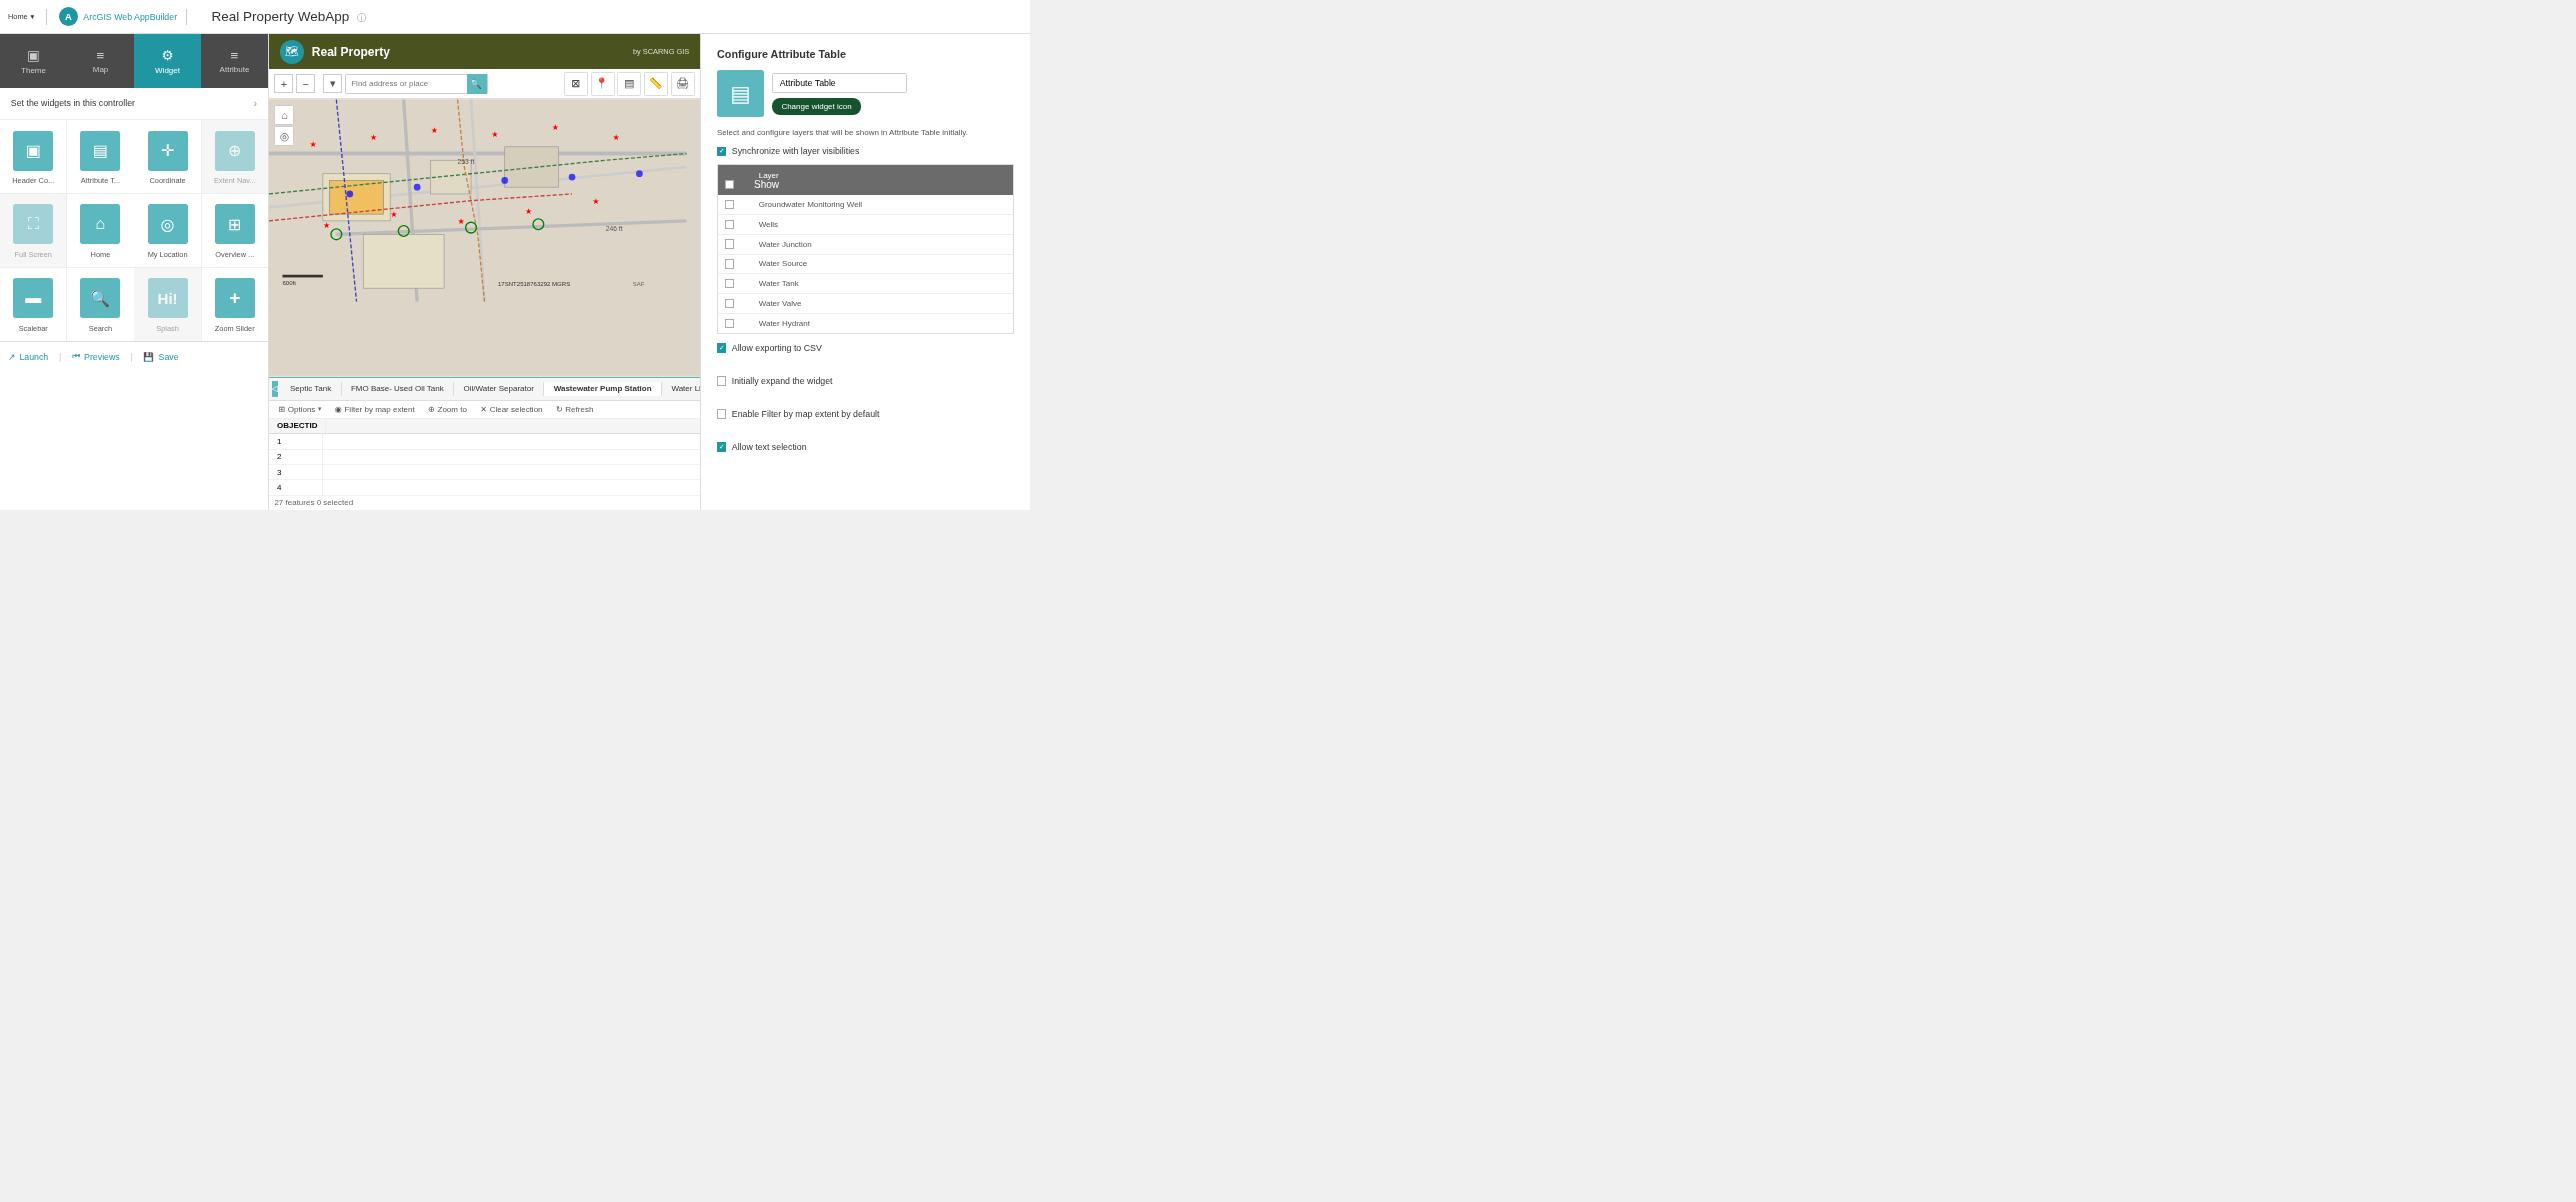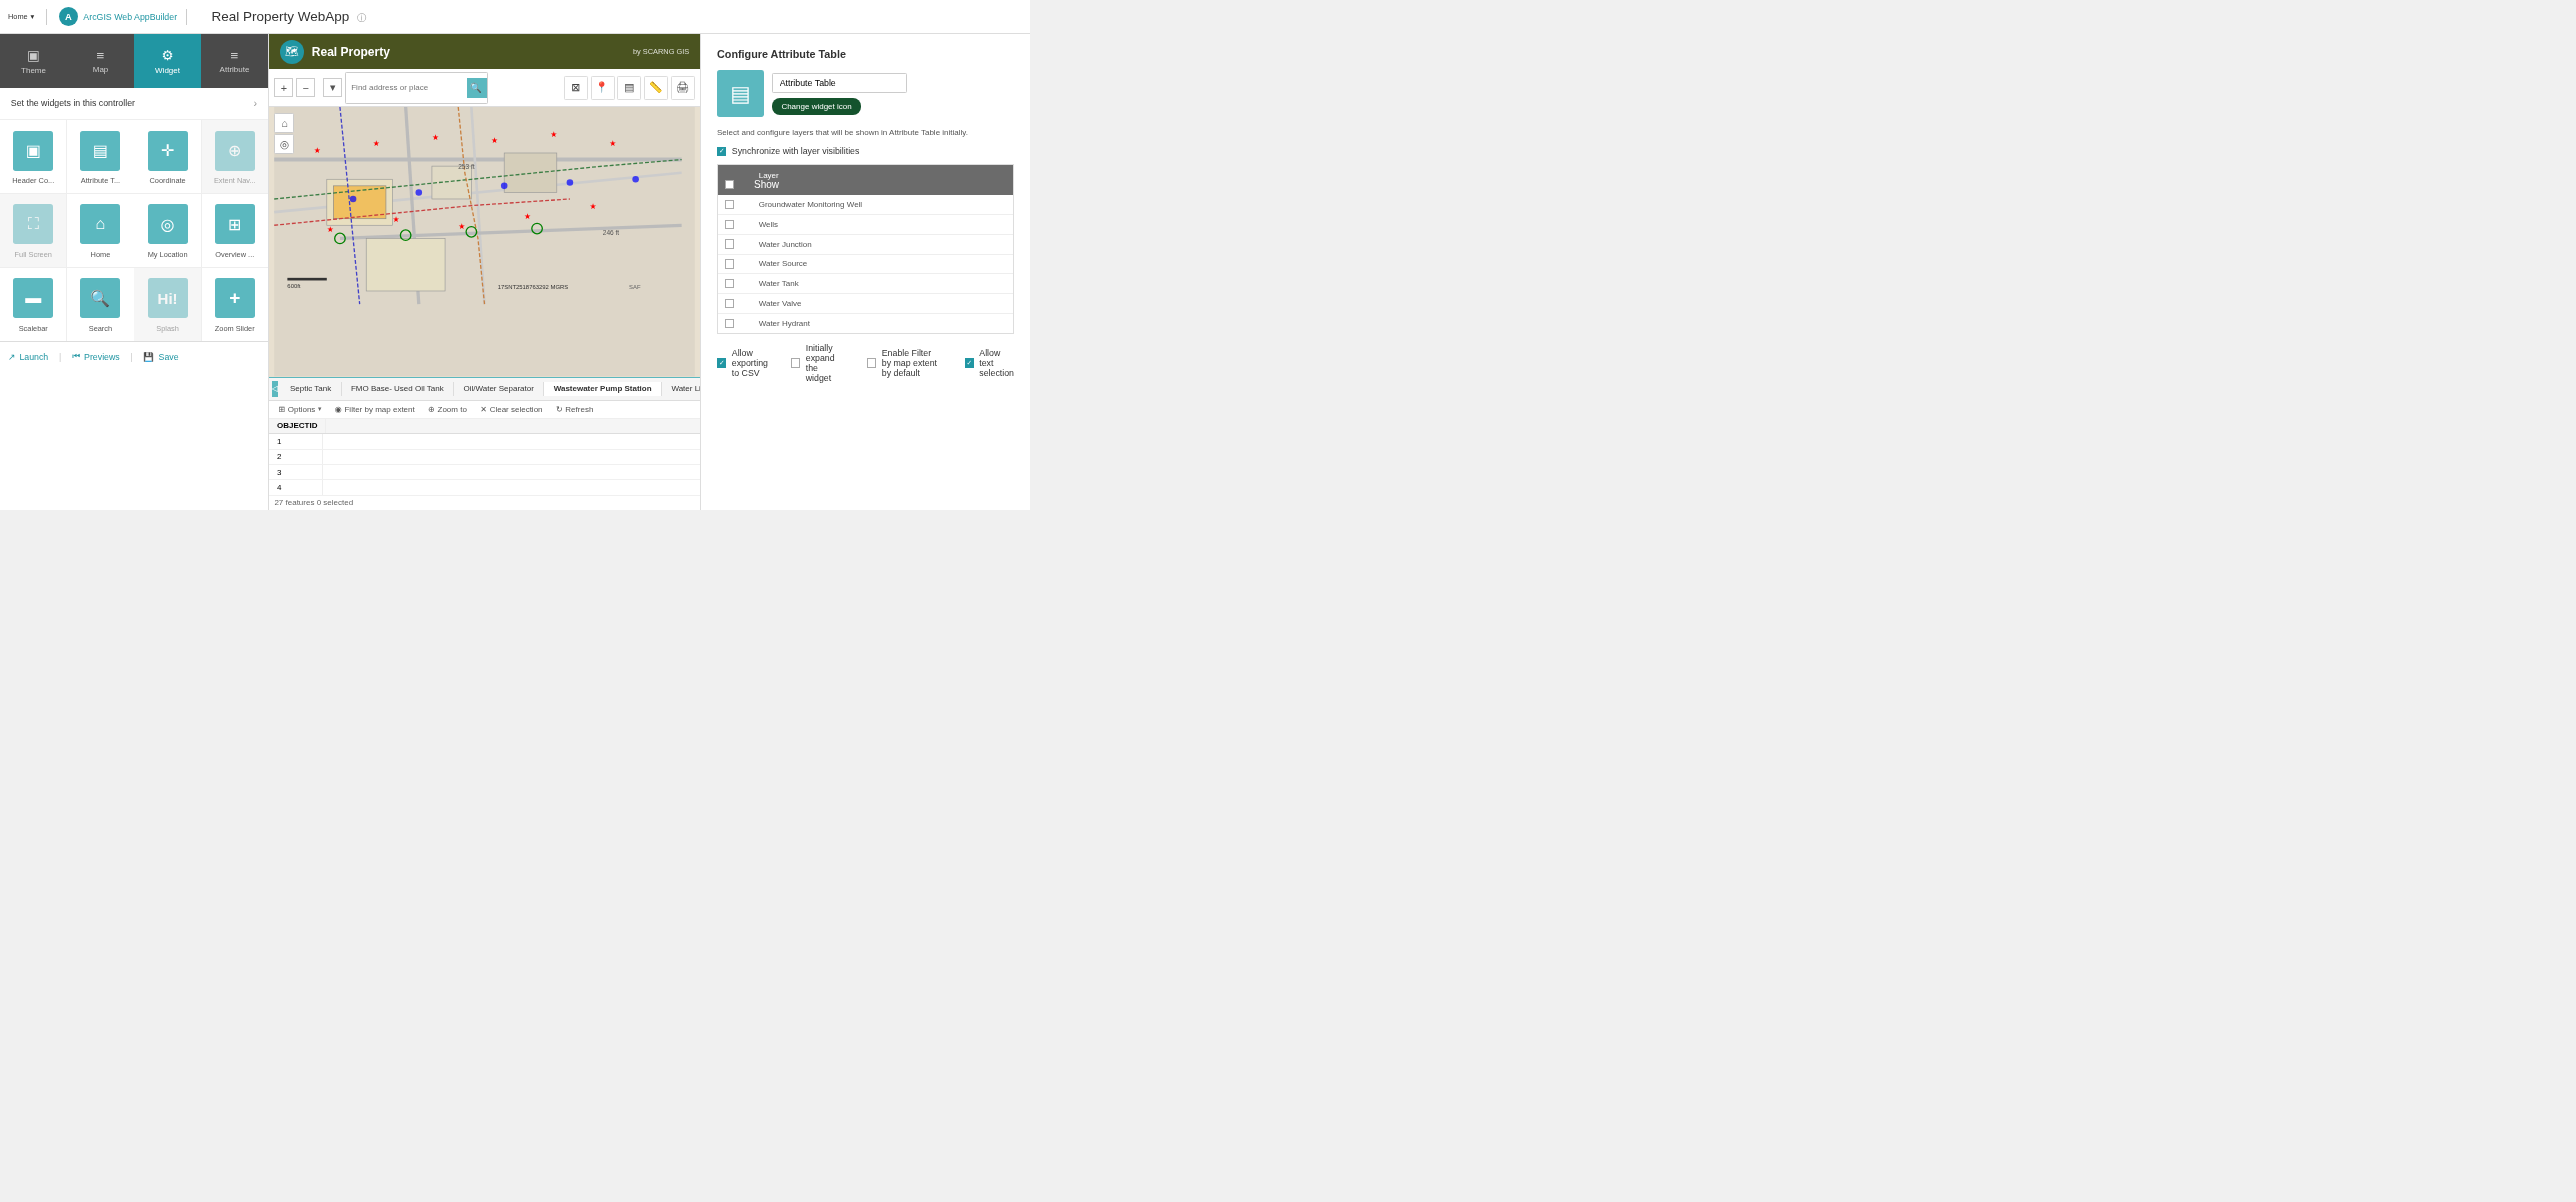--- a/index.html
+++ b/index.html
@@ -132,21 +132,21 @@
     .map-subtitle { font-size: 7.4px; opacity: 0.8; }
 
     .map-toolbar {
       background: #fff;
       display: flex; align-items: center;
       padding: 2.7px 5.4px; gap: 2.7px;
       border-bottom: 0.7px solid #ddd;
     }
     .map-search {
       display: flex; align-items: center; border: 0.7px solid #ccc; border-radius: 1.3px;
-      flex: 1; max-width: 189px; height: 32px;
+      flex: 1; max-width: 189px; height: 20px;
     }
     .map-search input {
       border: none; outline: none; padding: 0 5.4px; flex: 1; font-size: 8px;
     }
     .map-search-btn {
       width: 20px; height: 20px; background: #5bb8bf;
       display: flex; align-items: center; justify-content: center;
       color: #fff; cursor: pointer; font-size: 9.4px;
     }
     .zoom-btn {
@@ -278,21 +278,21 @@
       background: #fff; cursor: pointer; flex-shrink: 0;
     }
     .layer-header { background: #6b6b6b; color: #fff; display: flex; }
     .layer-header .lh-show { width: 34px; padding: 5.4px 6.7px; font-size: 10px; display: flex; align-items: center; gap: 20px; margin-top: 8px; }
     .layer-header .lh-layer { flex: 1; padding: 5.4px 6.7px; font-size: 8px; }
     .layer-row { display: flex; border-bottom: 0.7px solid #eee; align-items: center; }
     .layer-row:last-child { border-bottom: none; justify-content: space-between; }
     .layer-check { width: 34px; padding: 4.7px 6.7px; }
     .layer-name { flex: 1; padding: 4.7px 6.7px; font-size: 8px; color: #555; }
 
-    .options-list { display: flex; flex-direction: row; gap: 23px; }
+    .options-list { display: flex; flex-direction: column; gap: 23px; }
     .option-row { display: flex; align-items: center; gap: 5.4px; font-size: 8.8px; color: #333; }
 
     
     .map-svg { width: 100%; height: 100%; }
 
     
     .dd-arrow { font-size: 6.7px; color: #666; }
   </style>
 </head>
 <body>

